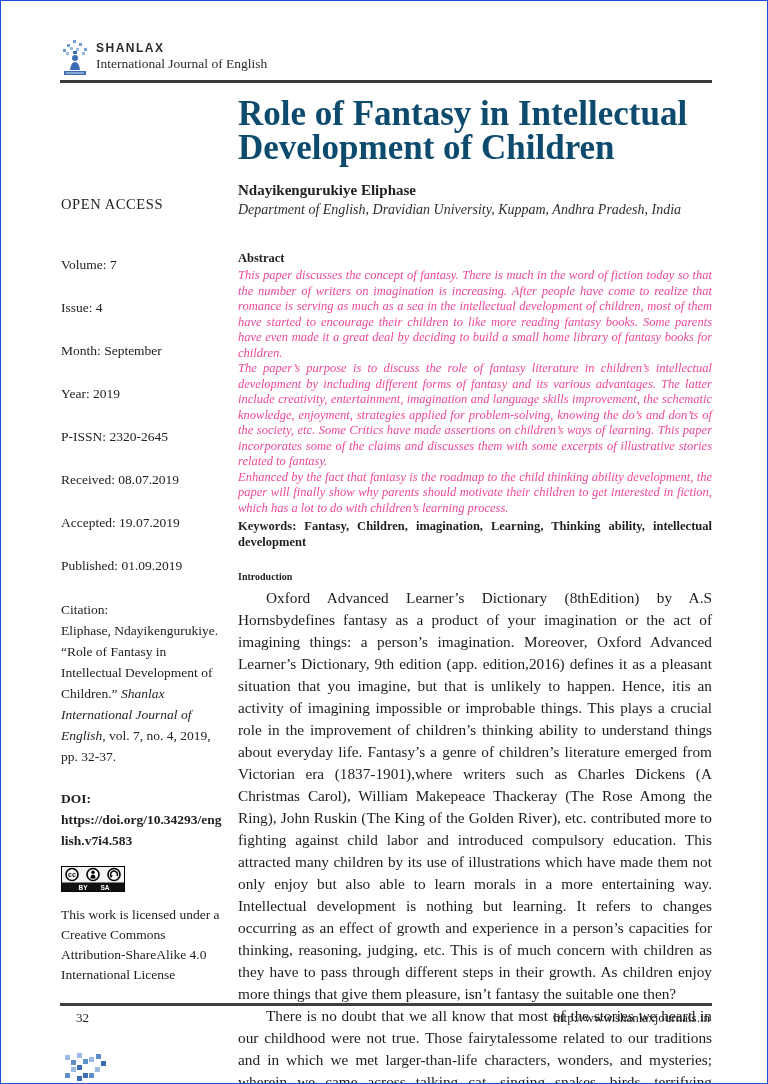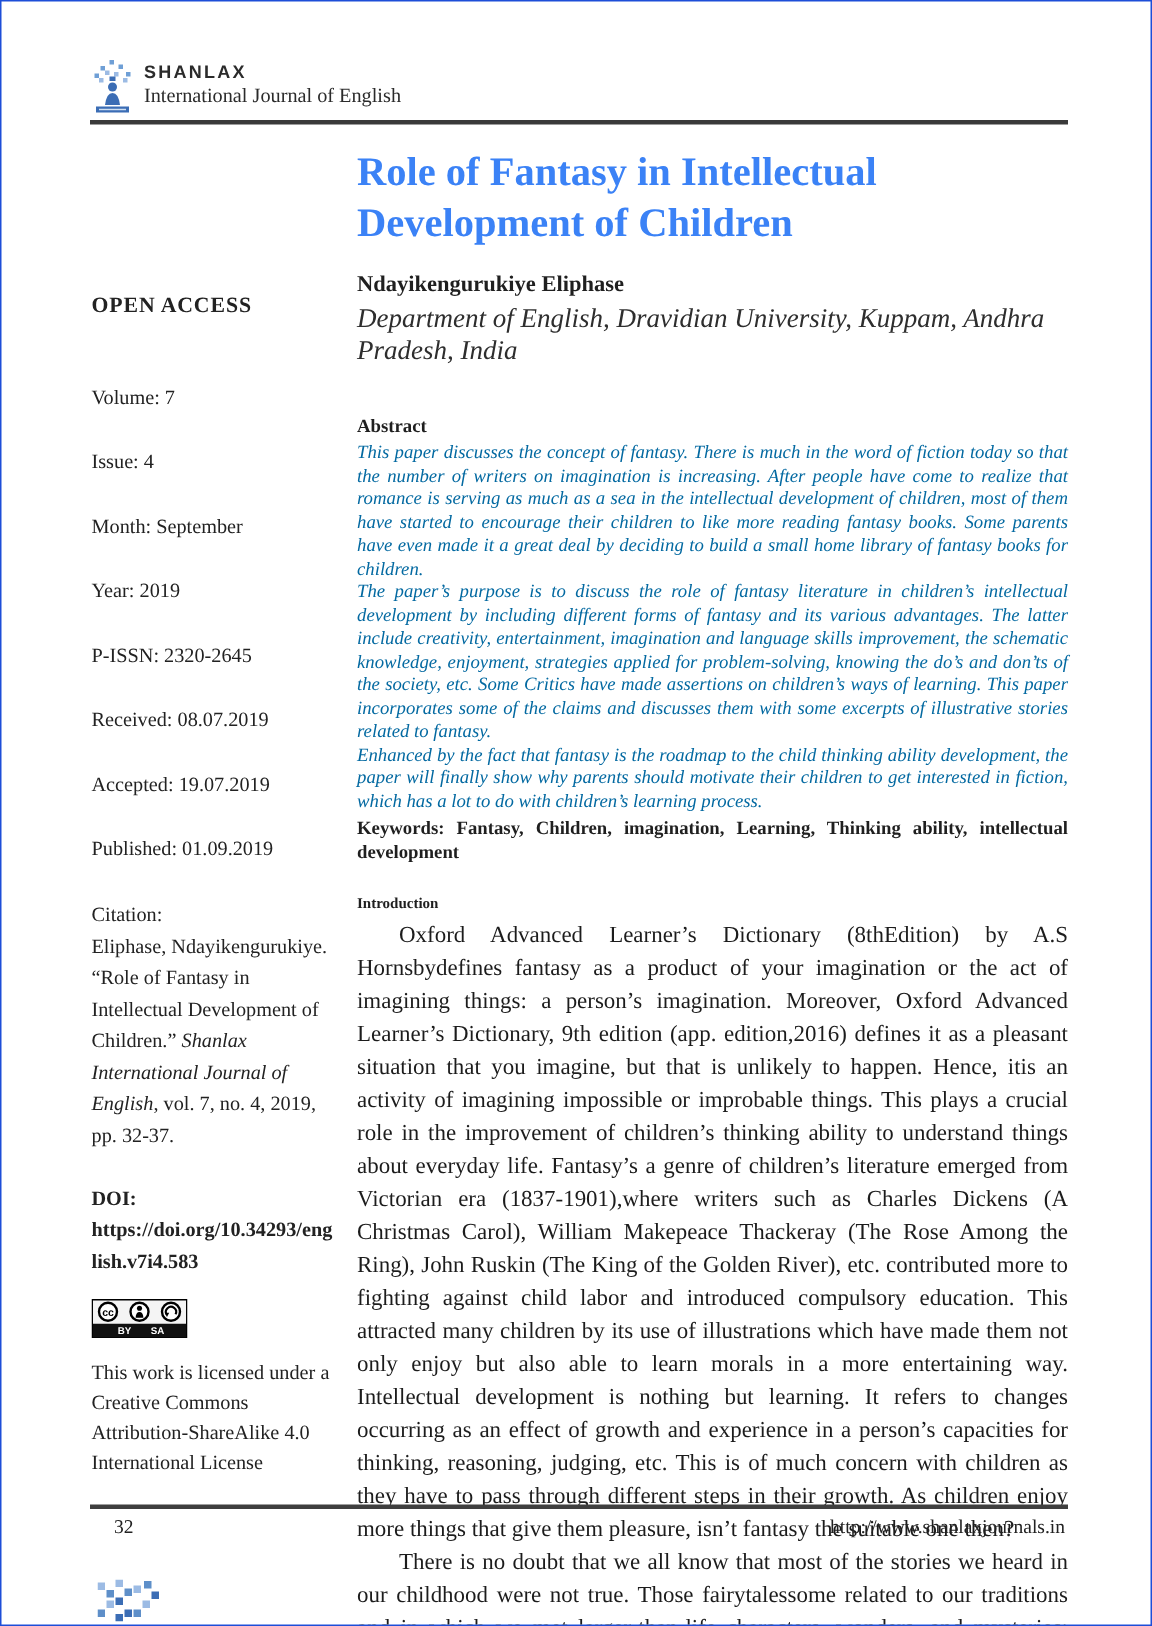--- a/index.html
+++ b/index.html
@@ -21,37 +21,37 @@
   .brand-text .brand-name {
     font-family: "Liberation Sans", sans-serif;
     font-weight: bold; font-size: 12px; letter-spacing: 1.5px;
     color: #2b2b2b; text-transform: uppercase; line-height: 14px; margin-top: 2px;
   }
   .brand-text .journal-name { font-size: 13.5px; color: #2b2b2b; line-height: 17px; }
   .header-rule { position: absolute; left: 59px; top: 79px; width: 652px; height: 3px; background: #3a3a3a; }
 
   
   .sidebar { position: absolute; left: 60px; top: 192px; width: 162px; font-size: 13.5px; line-height: 1.55; color: #222; }
-  .open-access { font-weight: bold; font-size: 14.5px; letter-spacing: 0.6px; margin-bottom: 40px; }
+  .open-access { font-weight: normal; font-size: 14.5px; letter-spacing: 0.6px; margin-bottom: 40px; }
   .meta-item { margin-bottom: 22px; }
   .citation-block { margin-bottom: 21px; line-height: 21px; }
   .doi-block { line-height: 21px; margin-bottom: 15px; font-weight: bold; }
   .doi-value { word-break: break-all; }
   .license-badge { display: block; margin: 2px 0 6px 0; }
   .license-text { line-height: 20px; }
   .it { font-style: italic; }
 
   
   .main { position: absolute; left: 237px; top: 96px; width: 474px; }
-  .title { font-size: 27px; font-weight: bold; line-height: 34px; color: #3b82f6; margin-bottom: 17px; }
+  .title { font-size: 35px; font-weight: bold; line-height: 34px; color: #0c4a6e; margin-bottom: 17px; }
   .author { font-size: 15px; font-weight: bold; margin-bottom: 3px; }
-  .affiliation { font-size: 18px; font-style: italic; color: #2e2e2e; margin-bottom: 33px; }
+  .affiliation { font-size: 14px; font-style: italic; color: #2e2e2e; margin-bottom: 33px; }
 
   .abstract-heading { font-size: 12.5px; font-weight: bold; margin-bottom: 2px; }
-  .abstract-par { font-size: 12.5px; font-style: italic; line-height: 15.5px; text-align: justify; color: #0369a1; }
+  .abstract-par { font-size: 12.5px; font-style: italic; line-height: 15.5px; text-align: justify; color: #ec4899; }
   .keywords { font-size: 12.5px; font-weight: bold; line-height: 16px; text-align: justify; margin-top: 2px; }
 
   .section-heading { font-size: 10px; font-weight: bold; margin-top: 21px; margin-bottom: 5px; }
   .body-par { font-size: 15.3px; line-height: 22px; text-align: justify; text-indent: 28px; color: #1c1c1c; }
 
   
   .footer-rule { position: absolute; left: 59px; top: 1002px; width: 652px; height: 2.5px; background: #3f3f3f; }
   .footer-page { position: absolute; left: 75px; top: 1009px; font-size: 13px; color: #222; }
   .footer-url { position: absolute; right: 57px; top: 1009px; font-size: 13px; color: #222; }
 

